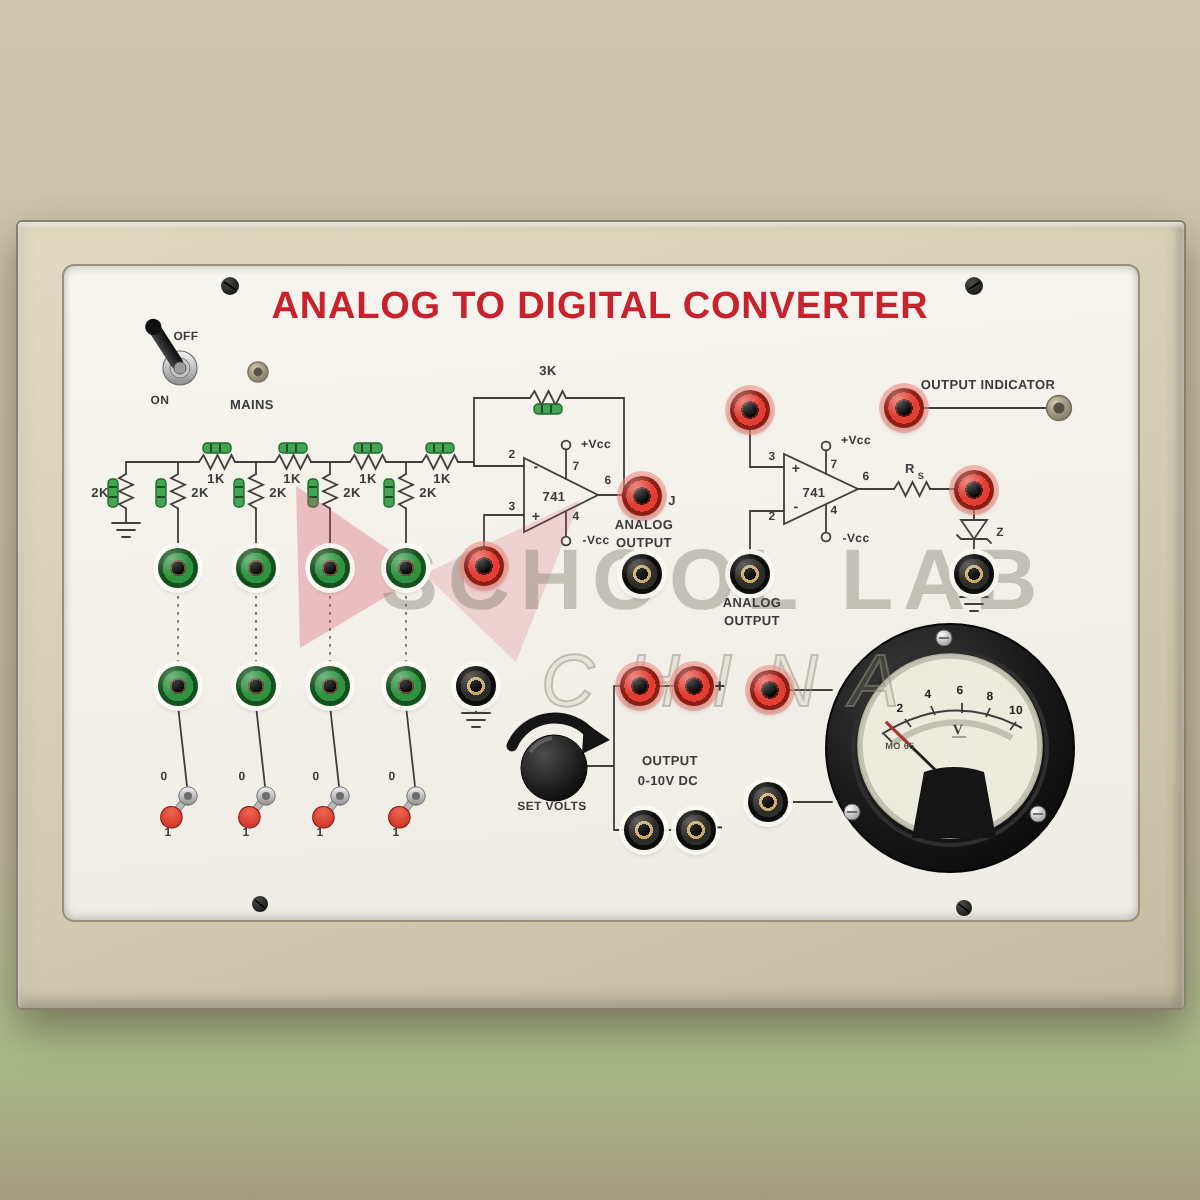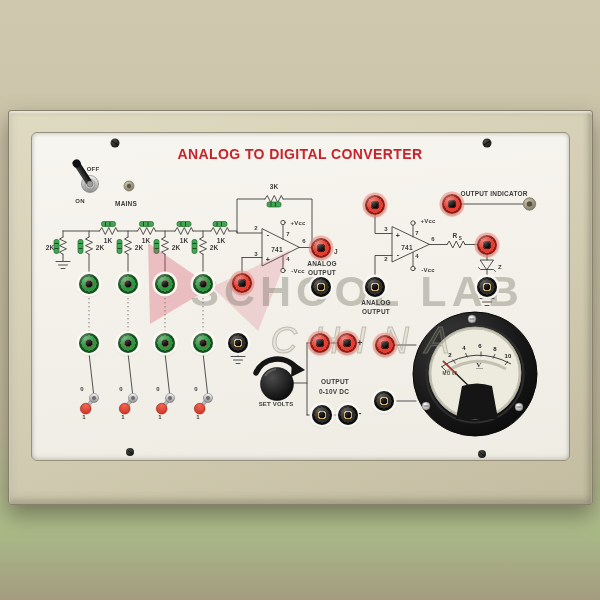--- a/index.html
+++ b/index.html
@@ -46,21 +46,21 @@
       radial-gradient(circle, #000 0 3.4px, #4a1410 3.4px 4.4px, #e23e33 4.4px 7.8px, #8e1d14 7.8px 10px);
     box-shadow:0 0 0 2.5px rgba(238,140,130,.6), 0 1.5px 3px rgba(0,0,0,.35);}
   .post.black{
     background:radial-gradient(circle at 35% 28%, rgba(255,255,255,.25), rgba(255,255,255,0) 45%),
       radial-gradient(circle, #000 0 3px, #c9a96a 3px 4.5px, #2f2d29 4.5px 7.6px, #0c0c0c 7.6px 10px);
     box-shadow:0 0 0 2.5px rgba(250,248,242,.92), 0 1.5px 3px rgba(0,0,0,.35);}
 
   .lbl{position:absolute;z-index:4;transform:translate(-50%,-50%);font-size:6.5px;font-weight:bold;
        color:#3b3b3b;white-space:nowrap;letter-spacing:.2px}
   .s6{font-size:6px}.s7{font-size:7px}.s9{font-size:9px}.s45{font-size:4.6px}
-  .title{font-size:14px;letter-spacing:.4px;color:#c8232c}
+  .title{font-size:19px;letter-spacing:.4px;color:#c8232c}
   .serif{font-family:"Liberation Serif", serif}
   .mtick{font-size:6px;color:#222}
 </style>
 </head>
 <body>
 
 <div id="box">
   <div id="panel"></div>
 </div>
 

